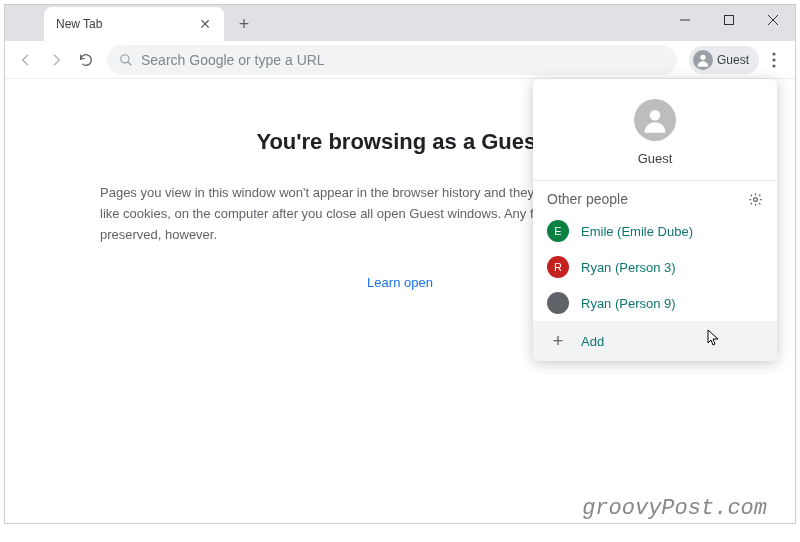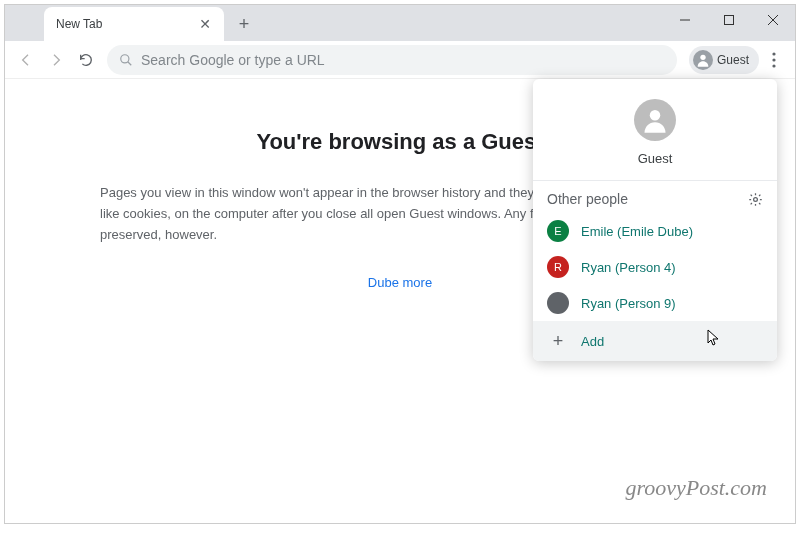--- a/index.html
+++ b/index.html
@@ -42,21 +42,21 @@
   .popup-section-header { display: flex; align-items: center; justify-content: space-between; padding: 10px 14px 6px 14px; }
   .popup-section-label { font-size: 14px; color: #5f6368; }
   .gear-icon { color: #5f6368; cursor: pointer; }
   .person-row { display: flex; align-items: center; padding: 7px 14px; cursor: pointer; }
   .person-avatar { width: 22px; height: 22px; border-radius: 50%; display: flex; align-items: center; justify-content: center; font-size: 11px; color: #fff; margin-right: 12px; }
   .person-label { font-size: 13px; color: #0f766e; }
   .add-row { display: flex; align-items: center; padding: 9px 14px; cursor: pointer; background: #f1f3f4; border-radius: 0 0 6px 6px; position: relative; }
   .add-icon { width: 22px; height: 22px; display: flex; align-items: center; justify-content: center; color: #5f6368; margin-right: 12px; font-size: 18px; }
   .cursor-pointer { position: absolute; right: 56px; top: 8px; }
 
-  .watermark { position: absolute; right: 28px; bottom: 22px; font-family: Liberation Serif, serif; font-size: 22px; color: #888; font-style: italic; }
+  .watermark { position: absolute; right: 28px; bottom: 2px; font-family: Liberation Mono, monospace; font-size: 22px; color: #888; font-style: italic; }
 
   svg { display: block; }
 </style>
 </head>
 <body>
 
 <div class="window">
 
   <div class="titlebar">
     <div class="tab">
@@ -123,21 +123,21 @@
           <circle cx="2" cy="2" r="1.6" fill="#5f6368"></circle>
           <circle cx="2" cy="8" r="1.6" fill="#5f6368"></circle>
           <circle cx="2" cy="14" r="1.6" fill="#5f6368"></circle>
         </svg>
     </div>
   </div>
 
   <div class="content">
     <h1 class="heading">You're browsing as a Guest</h1>
     <p class="body-text">Pages you view in this window won't appear in the browser history and they won't leave other traces, like cookies, on the computer after you close all open Guest windows. Any files you download will be preserved, however.</p>
-    <a class="learn-more">Dube more</a>
+    <a class="learn-more">Learn open</a>
   </div>
 
   <div class="profile-popup">
     <div class="popup-header">
       <span class="avatar-lg">
         <svg width="28" height="28" viewBox="0 0 24 24">
             <circle cx="12" cy="8" r="4.5" fill="#fff"></circle>
             <path d="M3 23c0-5 4-9 9-9s9 4 9 9" fill="#fff"></path>
           </svg>
       </span>
@@ -153,21 +153,21 @@
           </svg>
       </span>
     </div>
     <div id="people-list">
         <div class="person-row">
           <div class="person-avatar" style="background: rgb(11, 128, 67);">E</div>
           <span class="person-label">Emile (Emile Dube)</span>
         </div>
         <div class="person-row">
           <div class="person-avatar" style="background: rgb(197, 34, 31);">R</div>
-          <span class="person-label">Ryan (Person 4)</span>
+          <span class="person-label">Ryan (Person 3)</span>
         </div>
         <div class="person-row">
           <div class="person-avatar" style="background: rgb(95, 99, 104);"></div>
           <span class="person-label">Ryan (Person 9)</span>
         </div>
       </div>
     <div class="add-row">
       <span class="add-icon">+</span>
       <span class="person-label">Add</span>
       <span class="cursor-pointer">

